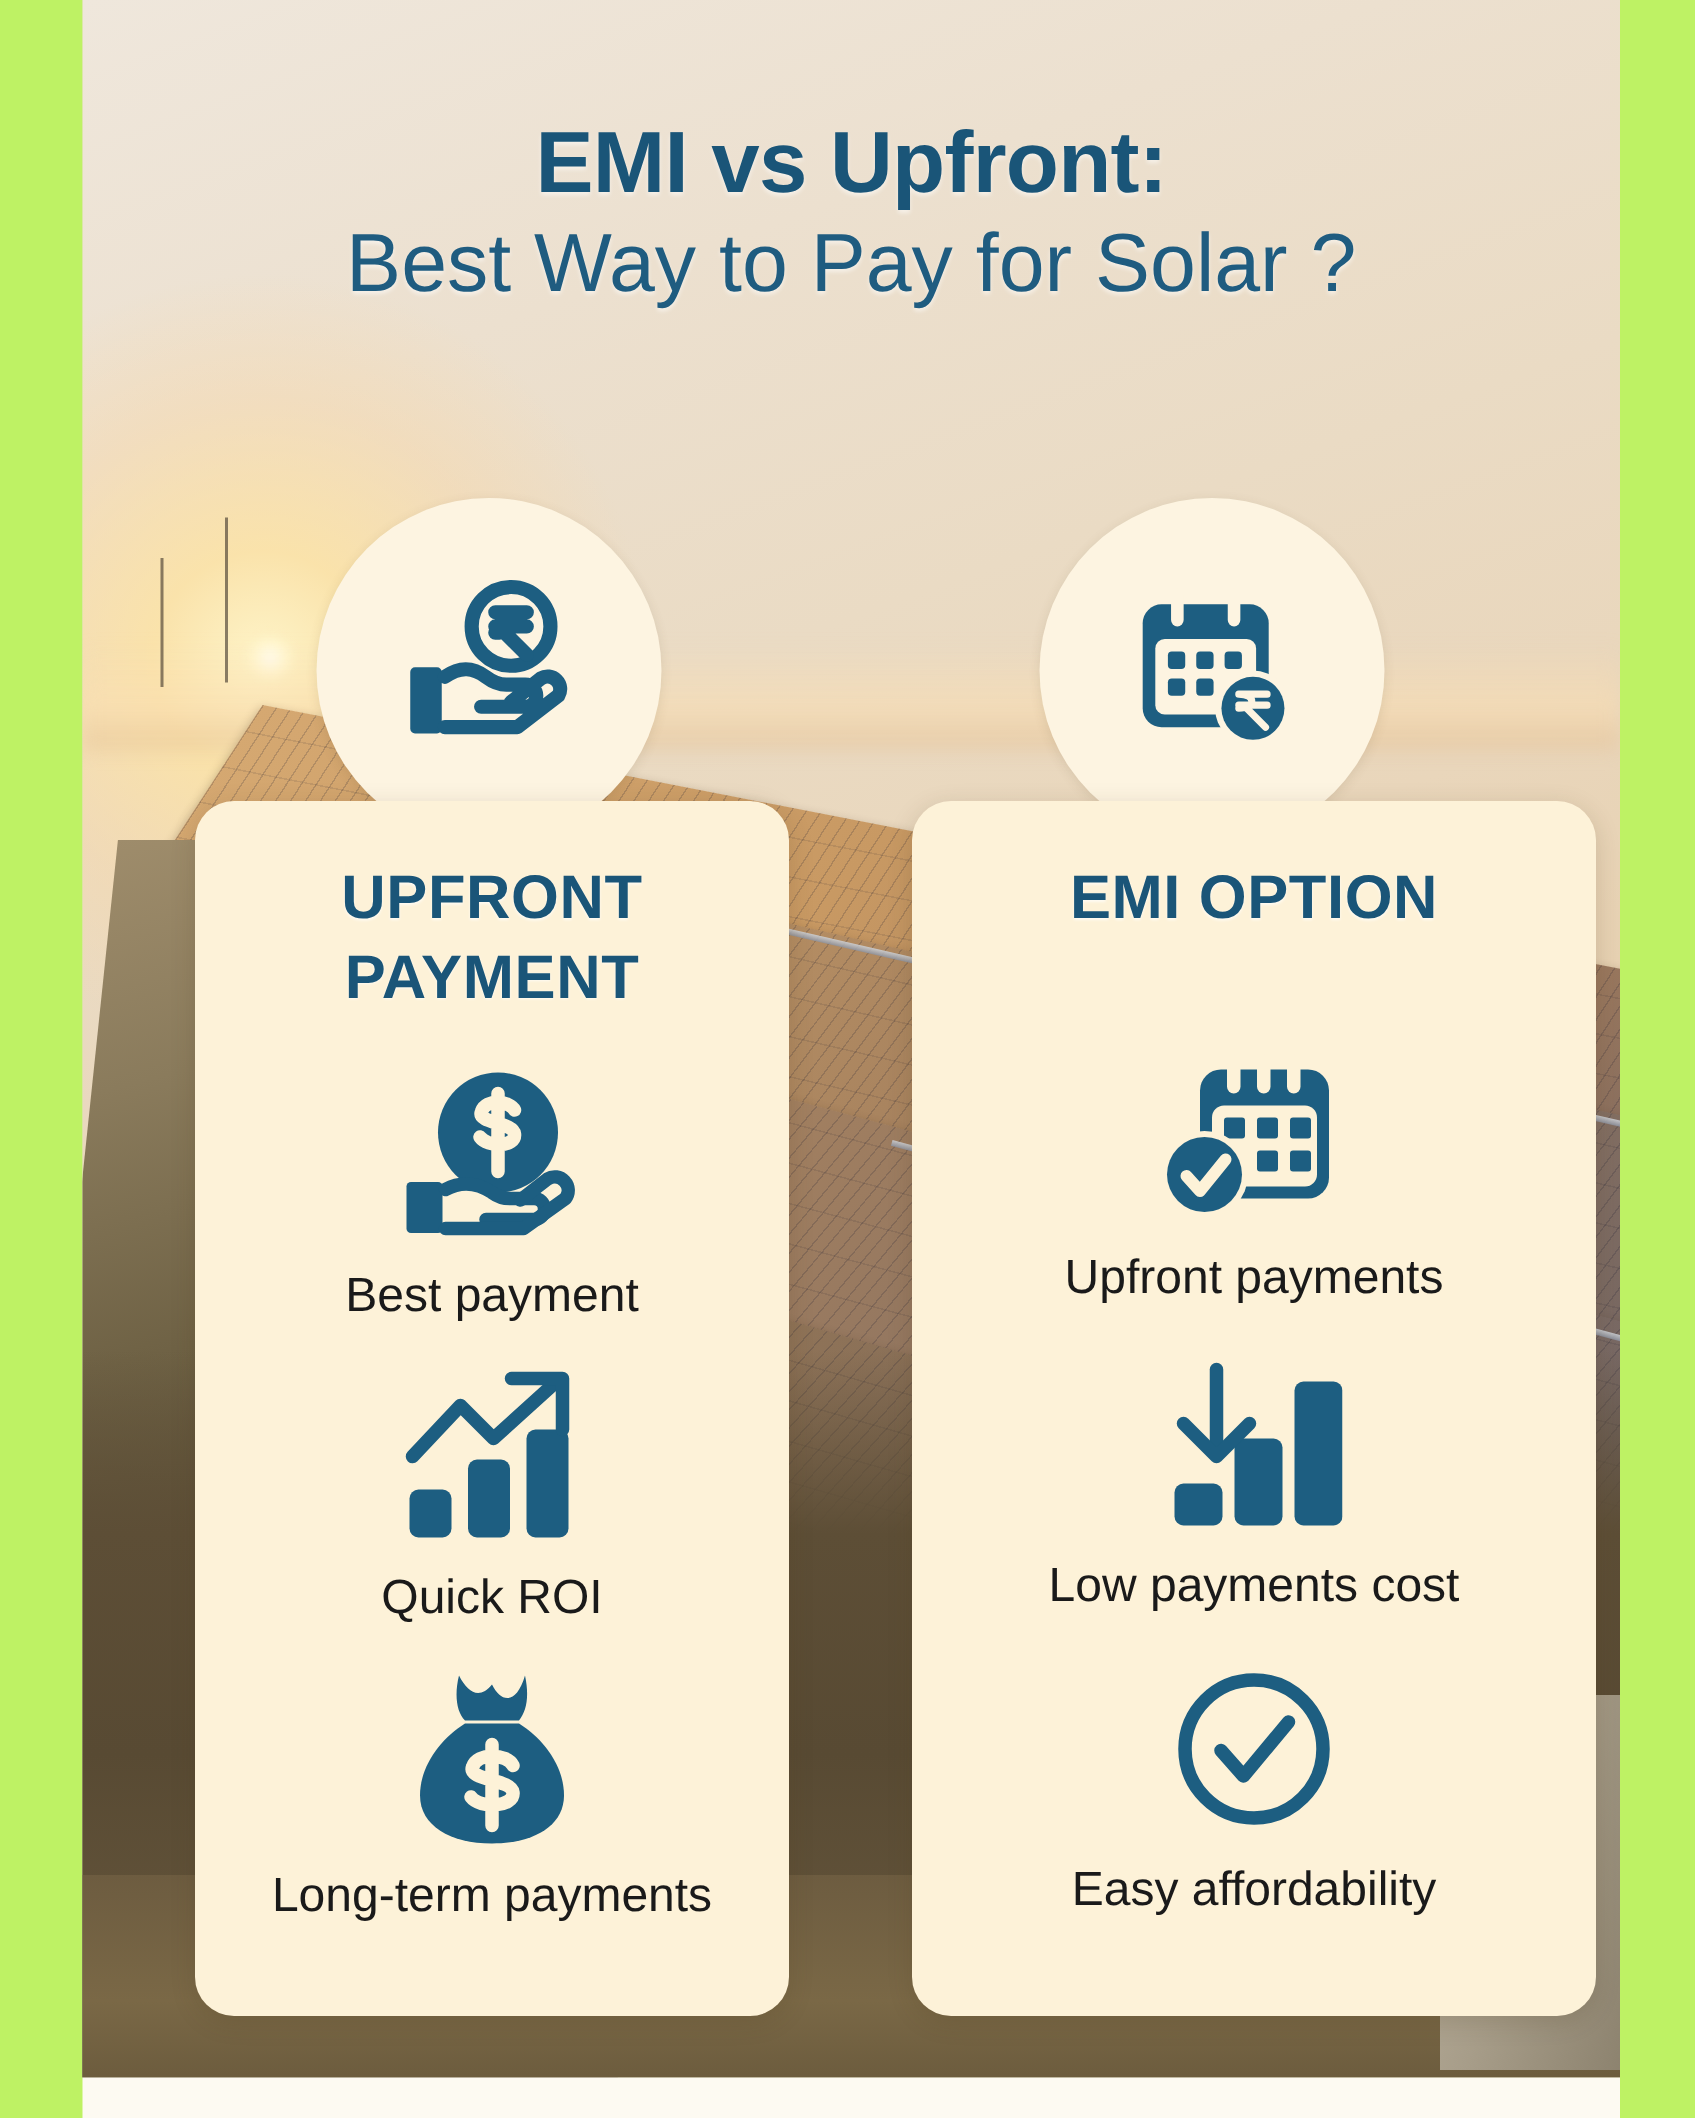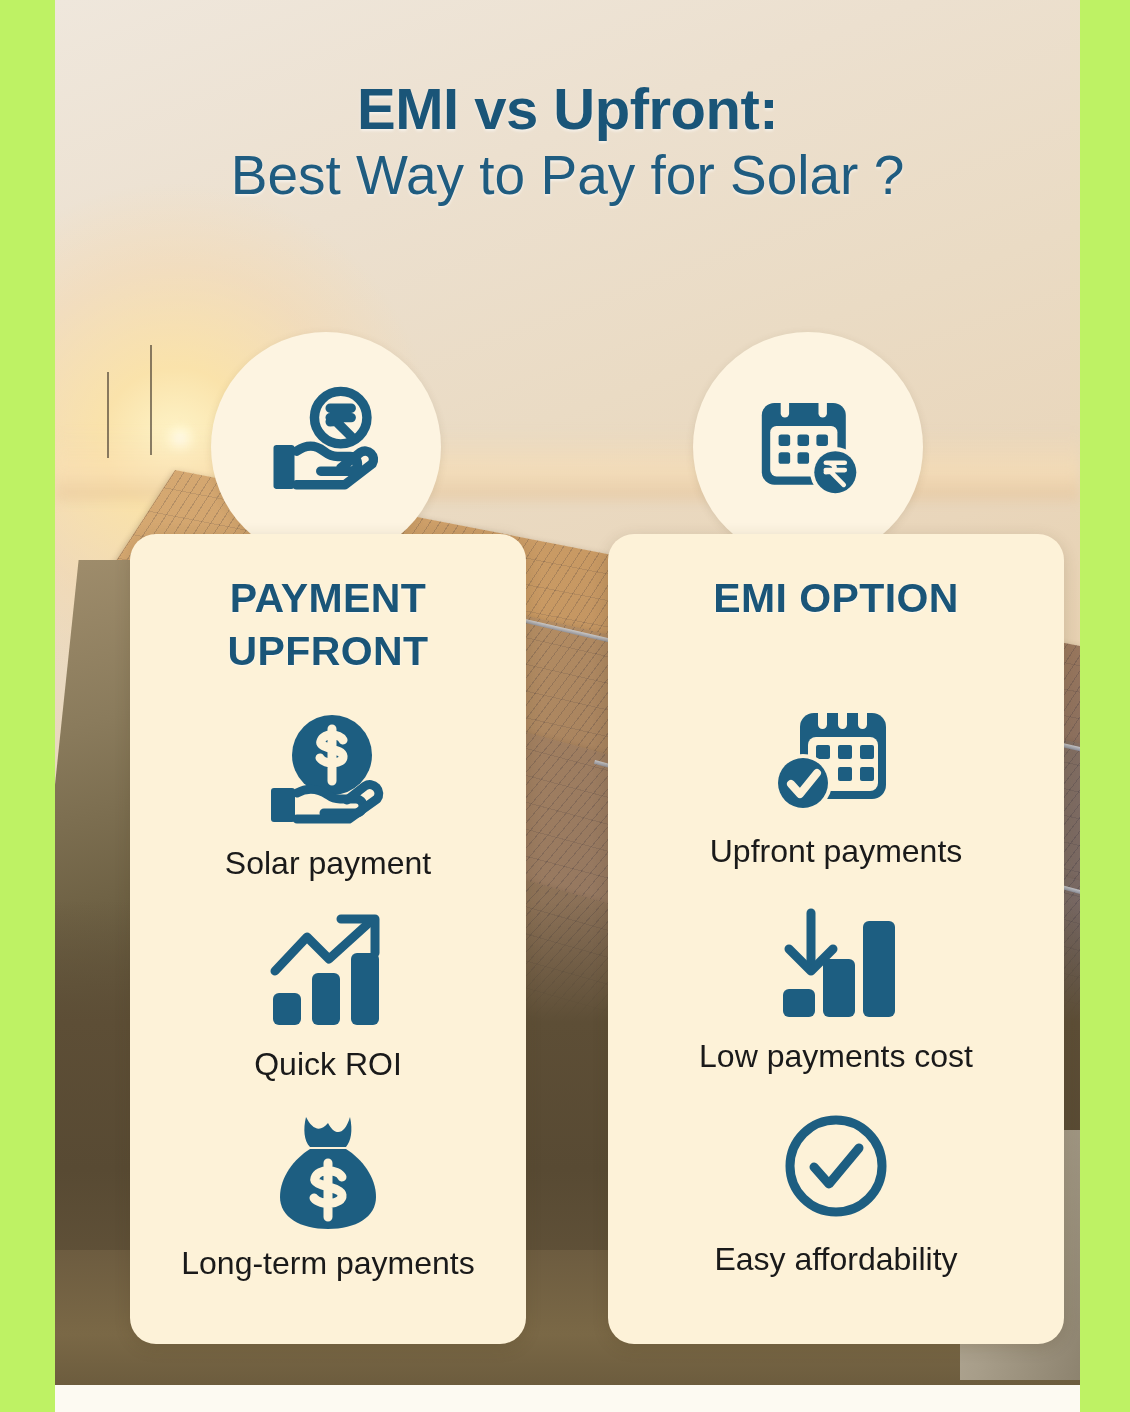--- a/index.html
+++ b/index.html
@@ -260,37 +260,37 @@
         <rect x="50" y="65" width="11" height="11" rx="2.5" class="ico"></rect>
         <circle cx="86" cy="84" r="24" fill="#fdf4e1"></circle>
         <circle cx="86" cy="84" r="20" class="ico"></circle>
         <path d="M77 75 h18 M77 82 h18 M77 75 c11 0 11 9 0 9 M82 84 l12 12" stroke="#fdf4e1" fill="none" stroke-width="4.5" stroke-linecap="round" stroke-linejoin="round"></path>
       </svg>
     </span>
   </div>
 
   <div class="card left">
     <div class="card-title">
+        <div>UPFRONT</div>
         <div>PAYMENT</div>
-        <div>UPFRONT</div>
       </div>
 
     <div class="features">
 
       <div class="feature">
         <span class="ficon">
           <svg width="118" height="112" viewBox="0 0 118 112" aria-hidden="true">
             <circle cx="63" cy="42" r="40" class="ico"></circle>
             <path d="M63 16 v52 M74 27 c-3 -6 -19 -8 -22 1 c-3 8 21 7 22 15 c1 9 -18 9 -23 2" stroke="#fdf2d8" fill="none" stroke-width="9" stroke-linecap="round" stroke-linejoin="round"></path>
             <rect x="2" y="75" width="24" height="34" rx="3" class="ico"></rect>
             <path d="M28 80 c11 -6 22 -4 31 2 c4 3 8 4 12 4 h16 a7 7 0 0 1 0 14 h-32" class="ico-stroke" stroke-width="9"></path>
             <path d="M28 106 h52 l28 -20 a9 9 0 0 0 -12 -13 l-18 14" class="ico-stroke" stroke-width="9"></path>
           </svg>
         </span>
-        <span class="flabel">Solar payment</span>
+        <span class="flabel">Best payment</span>
       </div>
 
       <div class="feature">
         <span class="ficon">
           <svg width="122" height="116" viewBox="0 0 122 116" aria-hidden="true">
             <rect x="6" y="80" width="28" height="32" rx="6" class="ico"></rect>
             <rect x="45" y="60" width="28" height="52" rx="6" class="ico"></rect>
             <rect x="84" y="40" width="28" height="72" rx="6" class="ico"></rect>
             <path d="M8 58 L40 24 L62 46 L104 8" class="ico-stroke" stroke-width="15"></path>
             <path d="M74 6 h34 v34" class="ico-stroke" stroke-width="15"></path>

